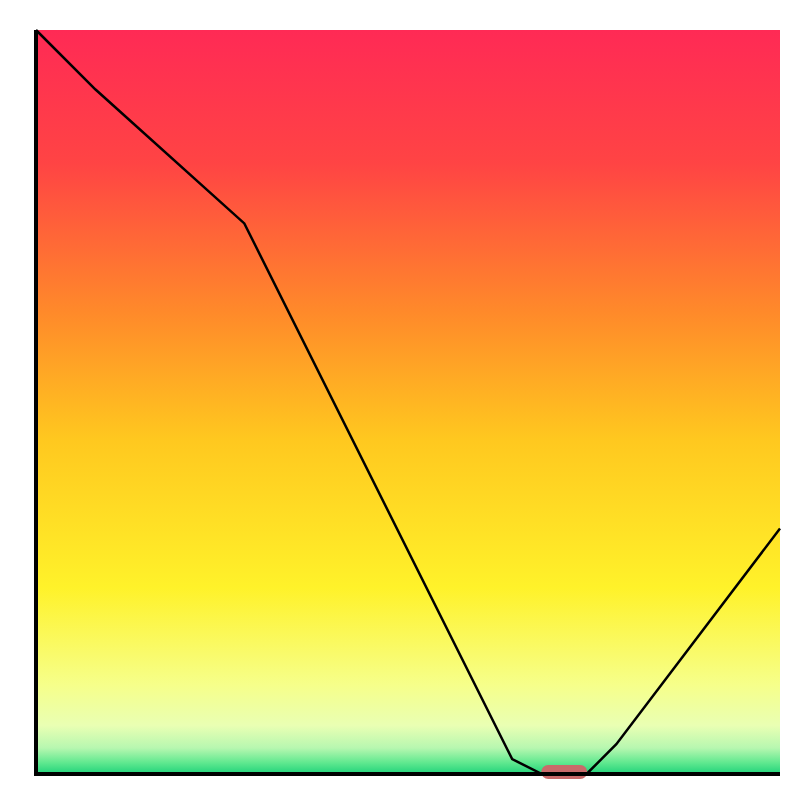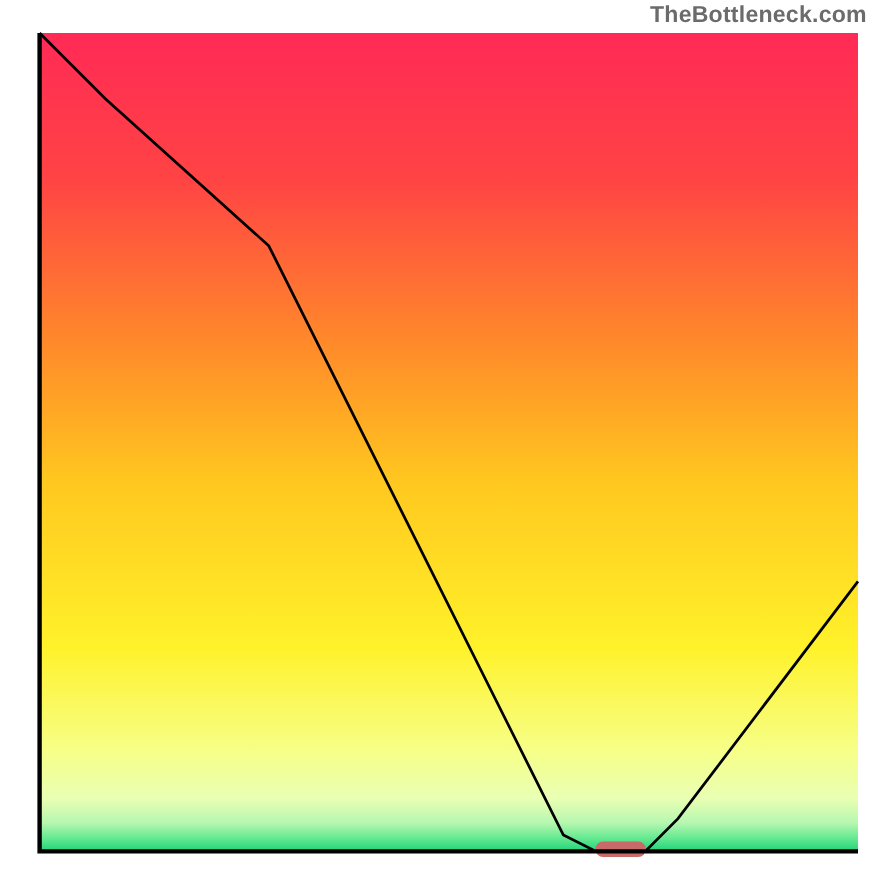--- a/index.html
+++ b/index.html
@@ -27,21 +27,20 @@
   svg.chart {
     position: absolute;
     top: 0;
     left: 0;
   }
 </style>
 </head>
 <body>
 
 <div class="container">
-  <div class="watermark">TheBottleneck.com</div>
 
   <svg class="chart" width="800" height="800" viewBox="0 0 800 800">
     <defs>
       <linearGradient id="bg-grad" x1="0" y1="0" x2="0" y2="1">
       <stop offset="0%" stop-color="#ff2a55"></stop>
           <stop offset="18%" stop-color="#ff4444"></stop>
           <stop offset="38%" stop-color="#ff8a2a"></stop>
           <stop offset="55.00000000000001%" stop-color="#ffc81f"></stop>
           <stop offset="75%" stop-color="#fff22a"></stop>
           <stop offset="88%" stop-color="#f6ff8a"></stop>

